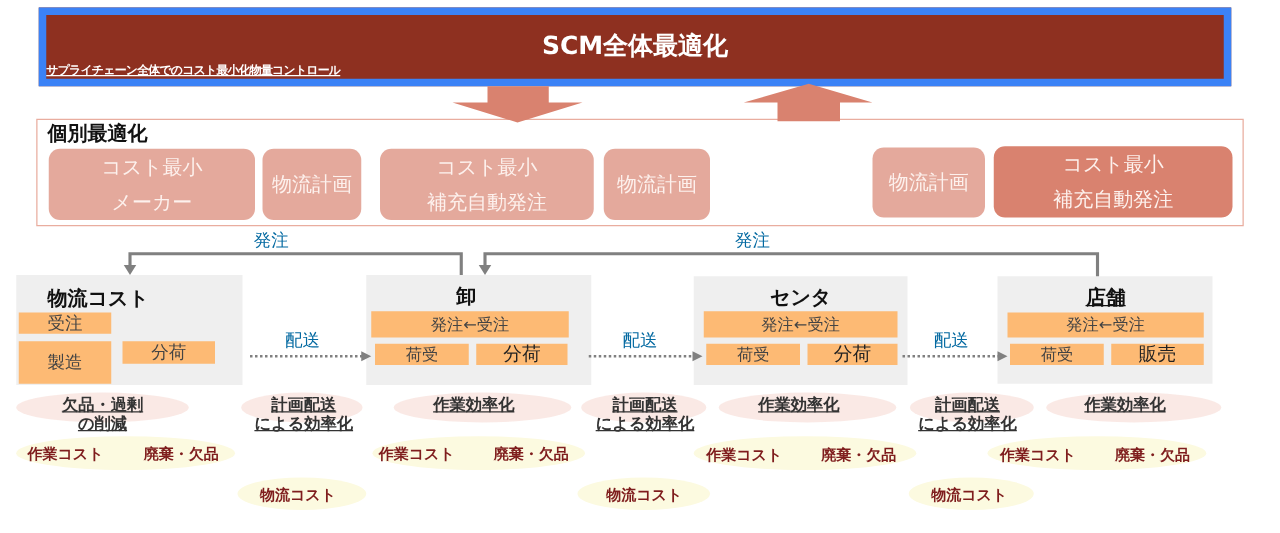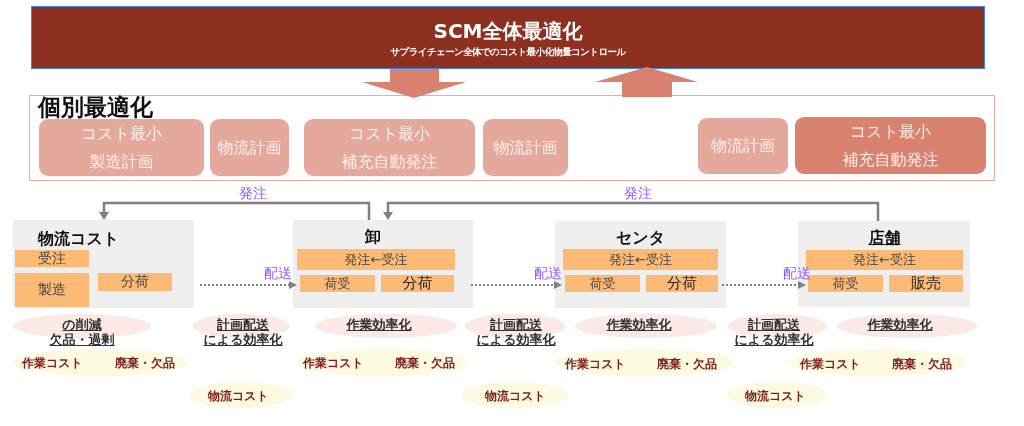--- a/index.html
+++ b/index.html
@@ -1,39 +1,39 @@
 <!DOCTYPE html>
 <html><head>
 <meta charset="utf-8">
 <style>
   html, body { margin:0; padding:0; background:#ffffff; }
   body { width:1024px; height:426px; position:relative; overflow:hidden;
          font-family:"DejaVu Sans", sans-serif; color:#333; }
   .abs { position:absolute; }
   
-  .hdr { background:#8e3020; border:1px solid #3b82f6; box-sizing:border-box; }
+  .hdr { background:#8e3020; border:6px solid #3b82f6; box-sizing:border-box; }
   .hdr-title { position:absolute; left:0; right:0; top:12px; text-align:center;
                font-size:20px; font-weight:bold; color:#ffffff; line-height:24px; }
-  .hdr-sub { position:absolute; left:0; right:0; top:39px; text-align:center;
-             font-size:9.5px; font-weight:bold; color:#ffffff; line-height:12px; letter-spacing:-0.6px; }
+  .hdr-sub { position:absolute; left:0; right:0; top:39px; 
+             font-size:9.5px; font-weight:bold; color:#ffffff; line-height:12px; letter-spacing:-0.6px;text-decoration:underline; }
   
   .panel { border:1px solid #e9ad9f; background:#ffffff; box-sizing:border-box; }
-  .panel-title { font-size:23px; font-weight:bold; color:#111; line-height:22px;text-align:center; }
+  .panel-title { font-size:16px; font-weight:bold; color:#111; line-height:22px;text-align:center; }
   .pbox { background:#e4a99c; border-radius:9px; color:#fdf1ed; font-size:16px;
           display:flex; flex-direction:column; align-items:center; justify-content:center;
           line-height:28px; box-sizing:border-box; }
   .pbox.hl { background:#d9826f; }
   
   .node { background:#efefef; }
   .node-title { font-size:16px; font-weight:bold; color:#111; line-height:18px; text-align:center; }
   .cell { background:#fdba74; font-size:13px; color:#444; display:flex; align-items:center;
           justify-content:center; box-sizing:border-box; }
   .cell.left { justify-content:flex-start; padding-left:23px; font-size:14px; }
   .cell.strong { font-size:15px; color:#222; }
-  .flow-label { font-size:14px; color:#8b5cf6; line-height:16px;margin-left:36px; }
+  .flow-label { font-size:14px; color:#0369a1; line-height:16px; }
   
   .ell-pink { background:#f9e5e1; border-radius:50%; opacity:0.85; }
   .ell-yellow { background:#fcfae0; border-radius:50%; }
   .effect { font-size:13px; font-weight:bold; color:#333; text-align:center; line-height:15px;
             text-decoration:underline; }
   .effect div { white-space:nowrap; }
   .cost { font-size:12px; font-weight:bold; color:#7f1d1d; line-height:18px; white-space:nowrap; }
   svg.overlay { position:absolute; left:0; top:0; pointer-events:none; }
 </style>
 </head>
@@ -42,21 +42,21 @@
 <div class="abs hdr" style="left:31px;top:6px;width:954px;height:63px;">
   <div class="hdr-title">SCM全体最適化</div>
   <div class="hdr-sub">サプライチェーン全体でのコスト最小化物量コントロール</div>
 </div>
 
 <div class="abs panel" style="left:29px;top:95px;width:966px;height:86px;"></div>
 <div class="abs panel-title" style="left:38px;top:96px;">個別最適化</div>
 
 <div class="abs pbox" style="left:39px;top:119px;width:165px;height:57px;">
   <div>コスト最小</div>
-  <div>製造計画</div>
+  <div>メーカー</div>
 </div>
 <div class="abs pbox" style="left:210px;top:119px;width:79px;height:57px;">
   <div>物流計画</div>
 </div>
 <div class="abs pbox" style="left:304px;top:119px;width:171px;height:57px;">
   <div>コスト最小</div>
   <div>補充自動発注</div>
 </div>
 <div class="abs pbox" style="left:483px;top:119px;width:85px;height:57px;">
   <div>物流計画</div>
@@ -110,22 +110,22 @@
 
 <div class="abs ell-yellow" style="left:13px;top:349px;width:175px;height:27px;"></div>
 <div class="abs ell-yellow" style="left:298px;top:349px;width:170px;height:27px;"></div>
 <div class="abs ell-yellow" style="left:555px;top:349px;width:178px;height:27px;"></div>
 <div class="abs ell-yellow" style="left:790px;top:349px;width:175px;height:27px;"></div>
 <div class="abs ell-yellow" style="left:190px;top:382px;width:103px;height:26px;"></div>
 <div class="abs ell-yellow" style="left:462px;top:382px;width:106px;height:26px;"></div>
 <div class="abs ell-yellow" style="left:727px;top:382px;width:100px;height:26px;"></div>
 
 <div class="abs effect" style="left:13px;top:317px;width:138px;">
+  <div>欠品・過剰</div>
   <div>の削減</div>
-  <div>欠品・過剰</div>
 </div>
 <div class="abs effect" style="left:193px;top:317px;width:100px;">
   <div>計画配送</div>
   <div>による効率化</div>
 </div>
 <div class="abs effect" style="left:309px;top:317px;width:140px;">
   <div>作業効率化</div>
 </div>
 <div class="abs effect" style="left:466px;top:317px;width:100px;">
   <div>計画配送</div>

